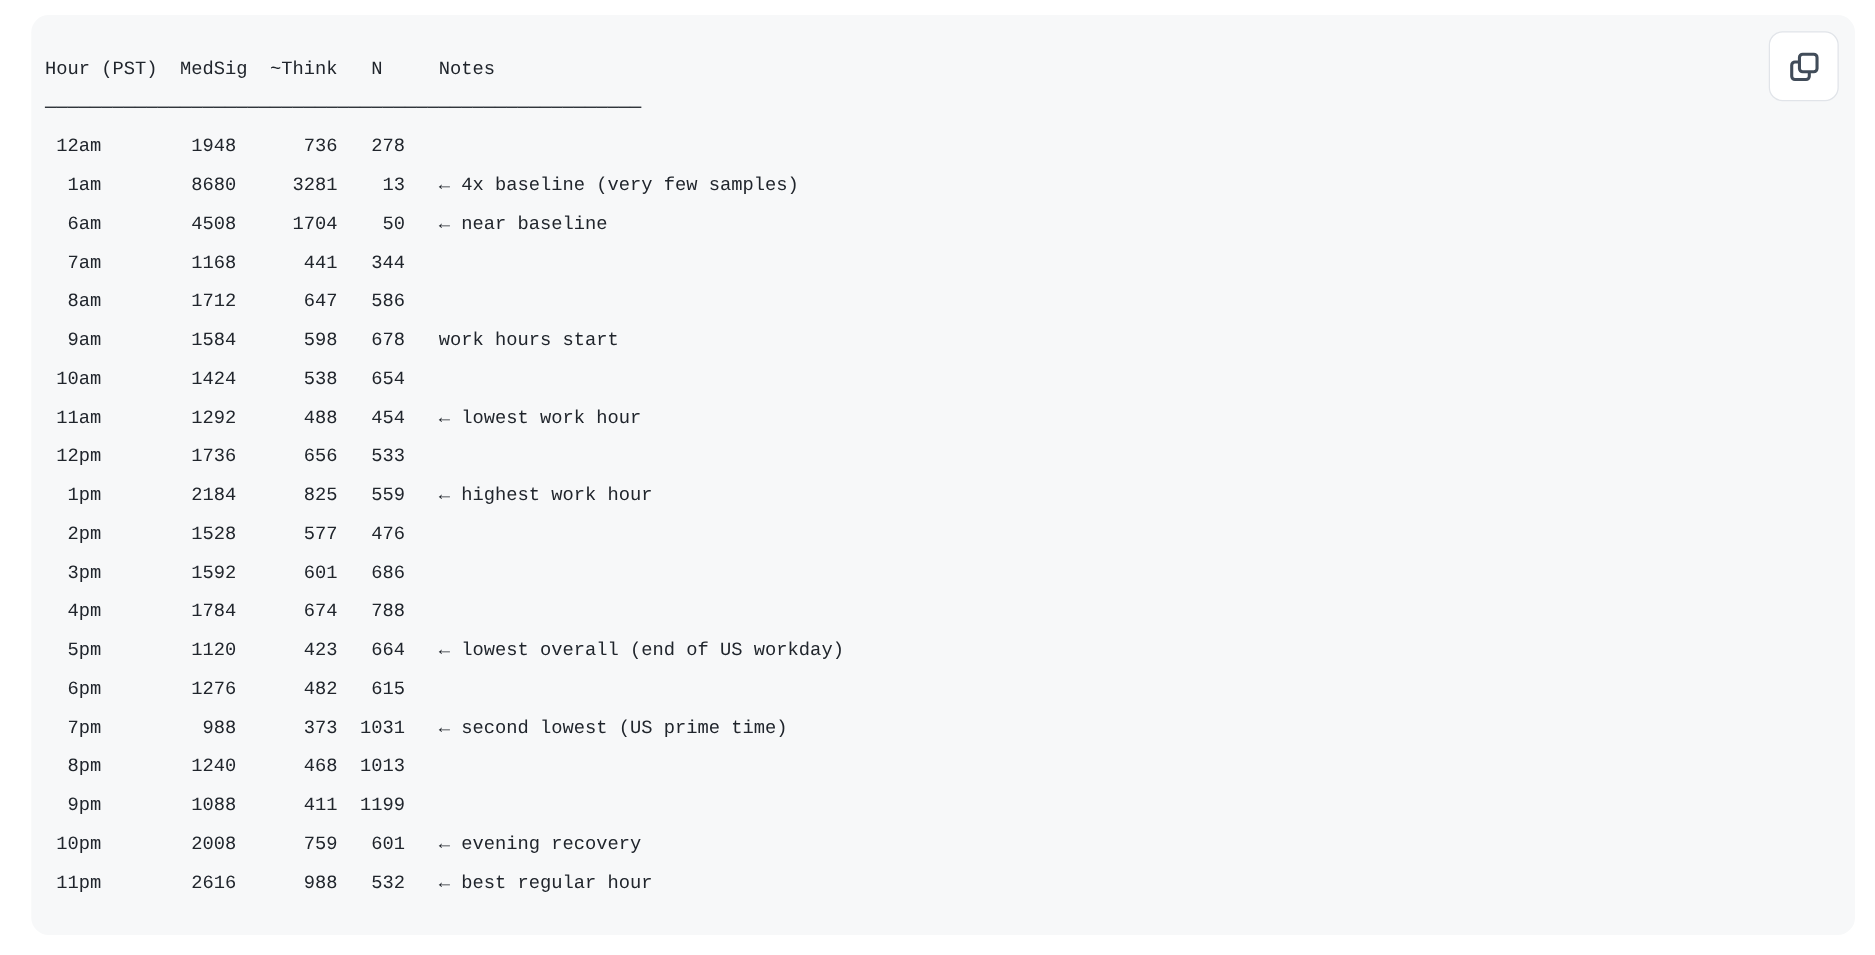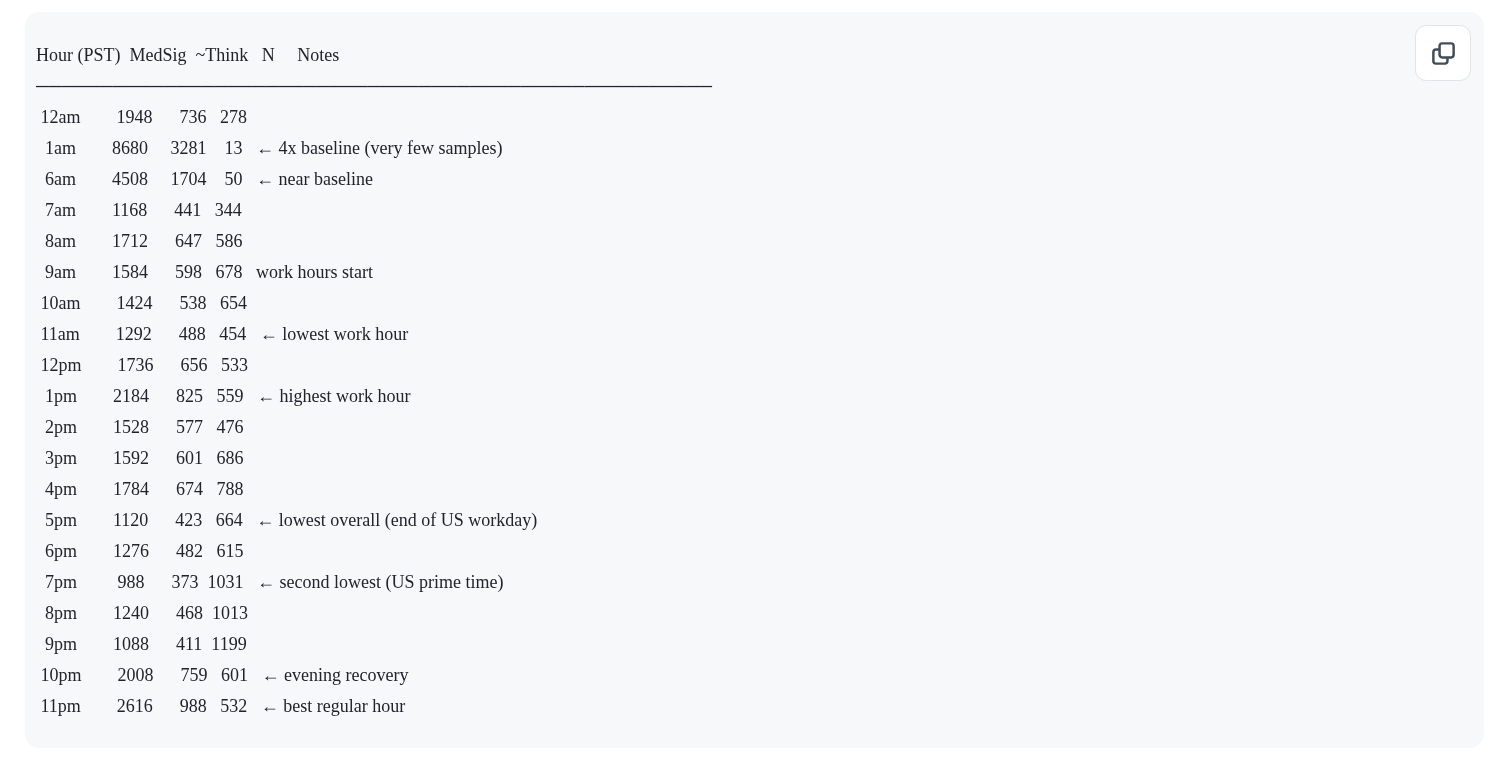--- a/index.html
+++ b/index.html
@@ -25,22 +25,22 @@
     left: 25px;
     top: 12px;
     width: 1459px;
     height: 736px;
     background: var(--card-bg);
     border-radius: 14px;
   }
   .code {
     margin: 0;
     padding: 28px 16px 26px 11px;
-    font-family: Liberation Serif, serif;
-    font-size: 18px;
+    font-family: Liberation Mono, monospace;
+    font-size: 15px;
     line-height: 31px;
     color: var(--text);
     white-space: pre;
     overflow: hidden;
   }
   .copy-btn {
     position: absolute;
     top: 13px;
     right: 13px;
     width: 56px;

